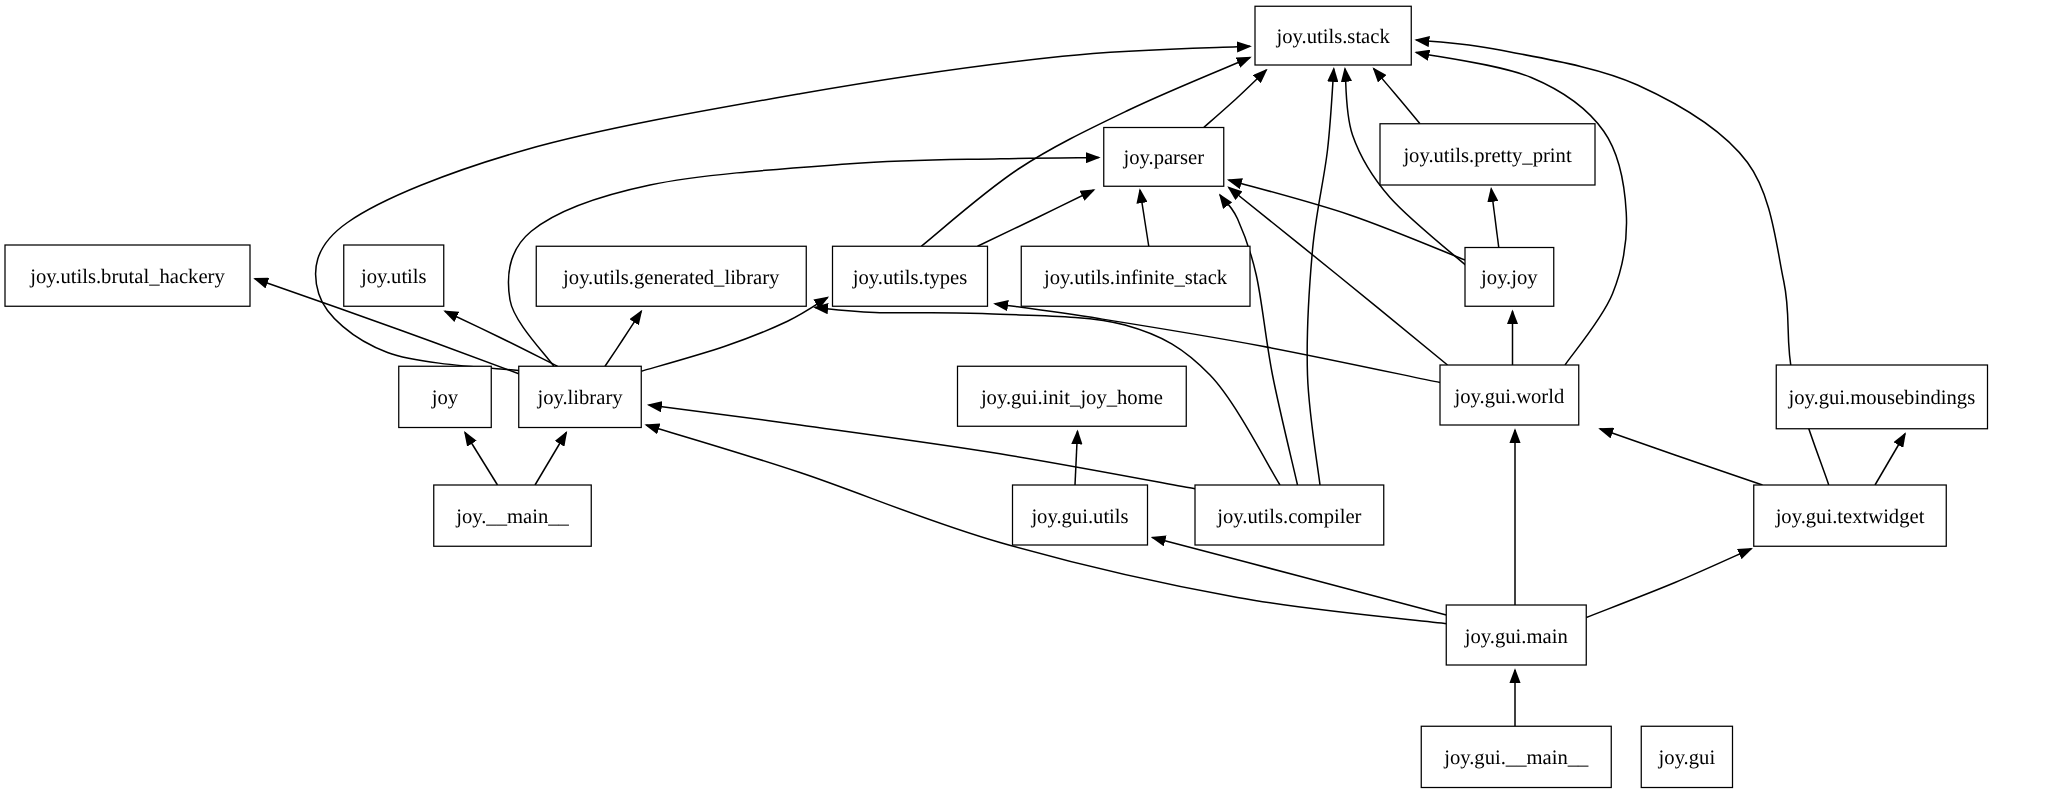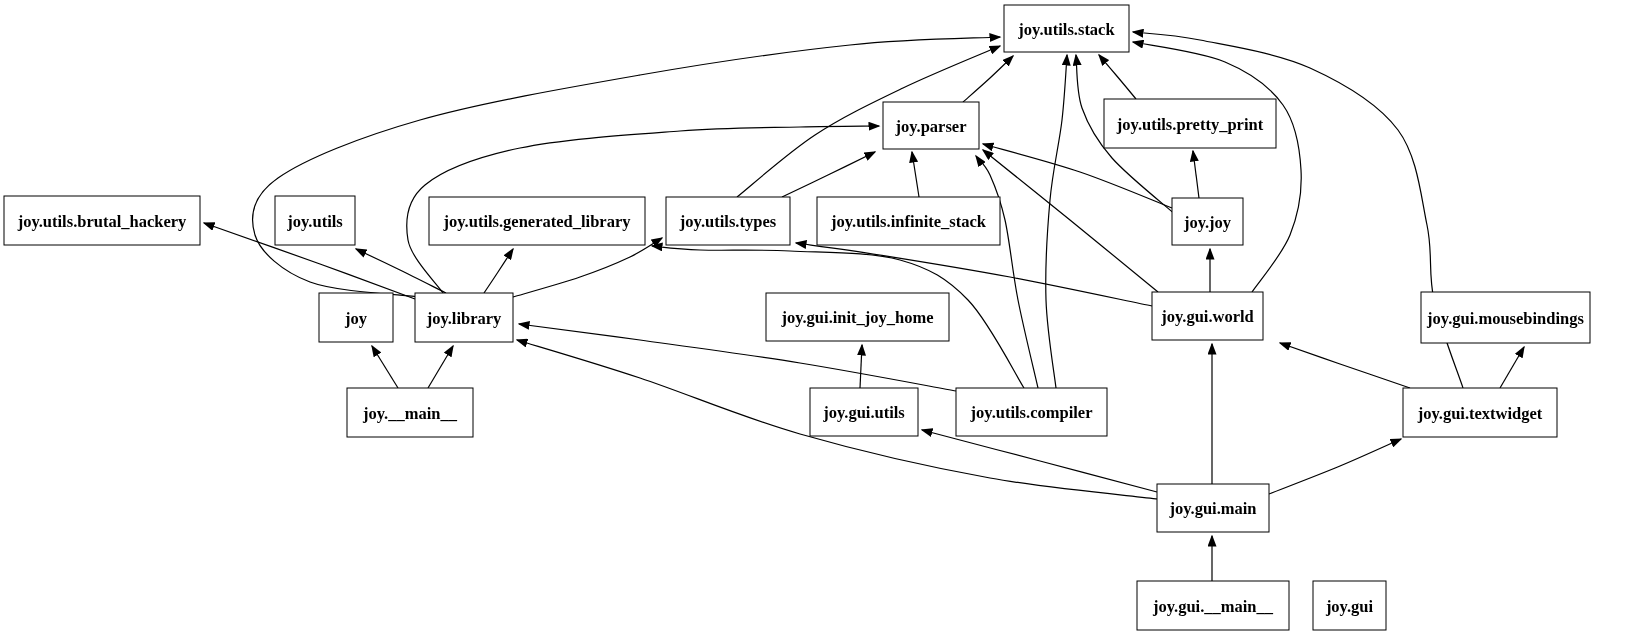--- a/index.html
+++ b/index.html
@@ -6,21 +6,20 @@
     margin: 0;
     padding: 0;
     background: #ffffff;
   }
   #canvas-wrap {
     position: relative;
     width: 1648px;
     height: 635px;
     background: #ffffff;
     overflow: hidden;
-    font-weight: bold;
   }
   svg {
     display: block;
     font-family: "Liberation Serif", "DejaVu Serif", serif;
   }
   .node-box {
     fill: #ffffff;
     stroke: #000000;
     stroke-width: 1;
   }

